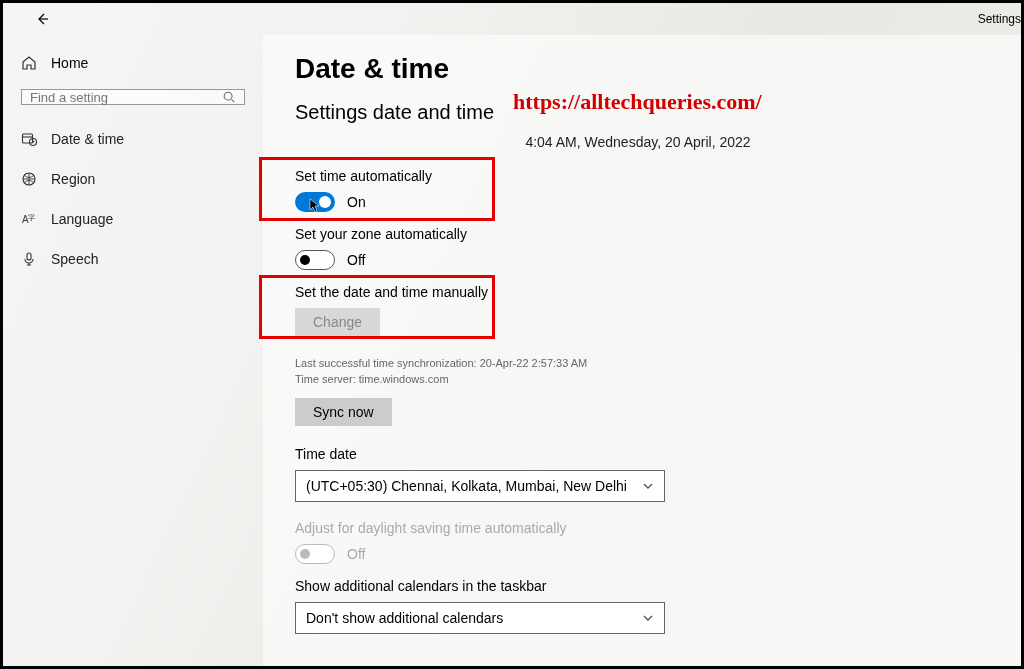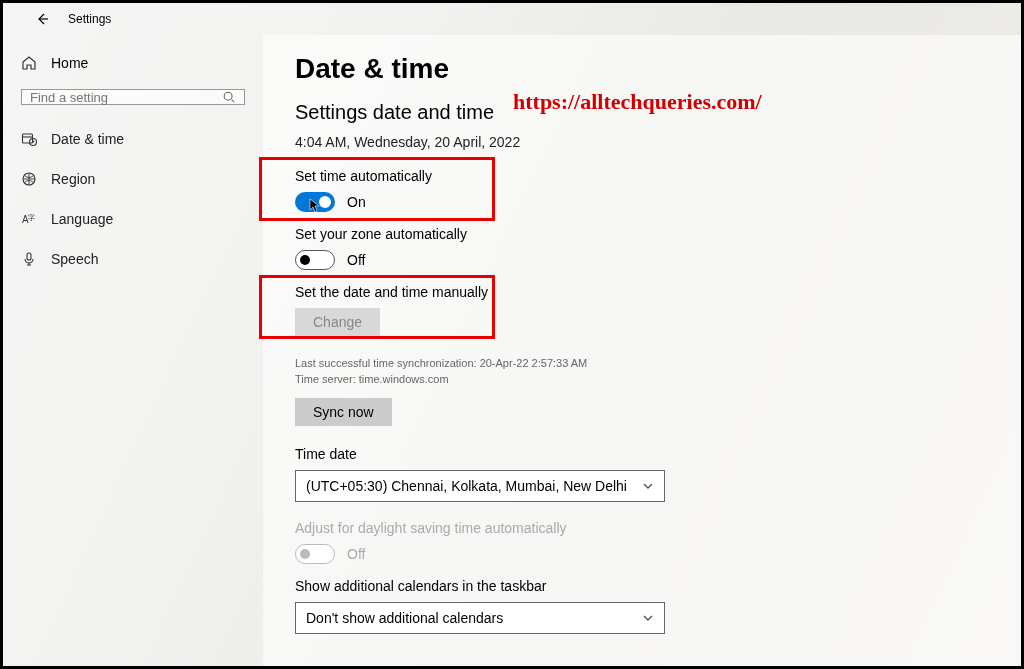--- a/index.html
+++ b/index.html
@@ -1,33 +1,33 @@
 <!DOCTYPE html>
 <html><head>
 <meta charset="utf-8">
 <style>
   * { box-sizing: border-box; margin: 0; padding: 0; font-family: "Segoe UI", Tahoma, sans-serif; }
   body { background: #fff; width: 1024px; height: 669px; overflow: hidden; }
   .outer-border { border: 3px solid #000; width: 1024px; height: 669px; position: relative; background: linear-gradient(115deg, #f5f5f5 0%, #f2f2f0 30%, #e8e8e4 60%, #f0eeea 100%); }
-  .top-bar { display: flex; align-items: center; height: 32px; padding-left: 31px; }
+  .top-bar { display: flex; align-items: center; height: 32px; padding-left: 31px; justify-content: space-between; }
   .back-arrow { font-size: 14px; color: #333; cursor: pointer; }
   .top-title { font-size: 12px; margin-left: 18px; color: #000; }
   .layout { display: flex; height: calc(100% - 32px); }
   .sidebar { width: 260px; padding: 12px 0 0 0; }
   .home-row { display: flex; align-items: center; padding: 8px 18px; font-size: 14px; cursor: pointer; gap: 14px; }
   .home-row .icon { width: 16px; display:flex; align-items:center; justify-content:center; }
   .search-box { margin: 10px 18px 14px 18px; height: 16px; border: 1px solid #999; background: rgba(255,255,255,0.6); display: flex; align-items: center; padding: 0 8px; justify-content: space-between; }
   .search-box input { border: none; background: transparent; outline: none; font-size: 13px; width: 85%; color: #666; }
   .section-label { font-size: 12px; font-weight: 600; padding: 6px 18px 6px 18px; color: #000; }
   .nav-item { display: flex; align-items: center; gap: 14px; padding: 12px 18px; font-size: 14px; color: #222; cursor: pointer; }
   .nav-item .icon { width: 16px; display:flex; align-items:center; justify-content:center; color:#333; }
   .content { flex: 1; padding: 18px 40px 0 32px; background: rgba(255,255,255,0.6); overflow-y: auto; }
   h1 { font-size: 28px; font-weight: 600; margin-bottom: 16px; color:#000; }
   h2 { font-size: 20px; font-weight: 400; margin-bottom: 10px; color:#000; }
-  .datetime-now { font-size: 14px; color: #222; margin-bottom: 18px; }
+  .datetime-now { font-size: 14px; color: #222; margin-bottom: 18px; text-align: center; }
   .group { margin-bottom: 14px; }
   .group-label { font-size: 14px; margin-bottom: 8px; color:#000; }
   .toggle-row { display: flex; align-items: center; gap: 12px; }
   .toggle { width: 40px; height: 20px; border-radius: 10px; position: relative; cursor: pointer; }
   .toggle-on { background: #0078d7; }
   .toggle-on::after { content:""; position:absolute; width:12px; height:12px; border-radius:50%; background:#fff; top:4px; right:4px; }
   .toggle-off { background:#fff; border:1px solid #555; }
   .toggle-off::after { content:""; position:absolute; width:10px; height:10px; border-radius:50%; background:#000; top:4px; left:4px; }
   .toggle-off-disabled { background:#fff; border:1px solid #bbb; }
   .toggle-off-disabled::after { content:""; position:absolute; width:10px; height:10px; border-radius:50%; background:#bbb; top:4px; left:4px; }

